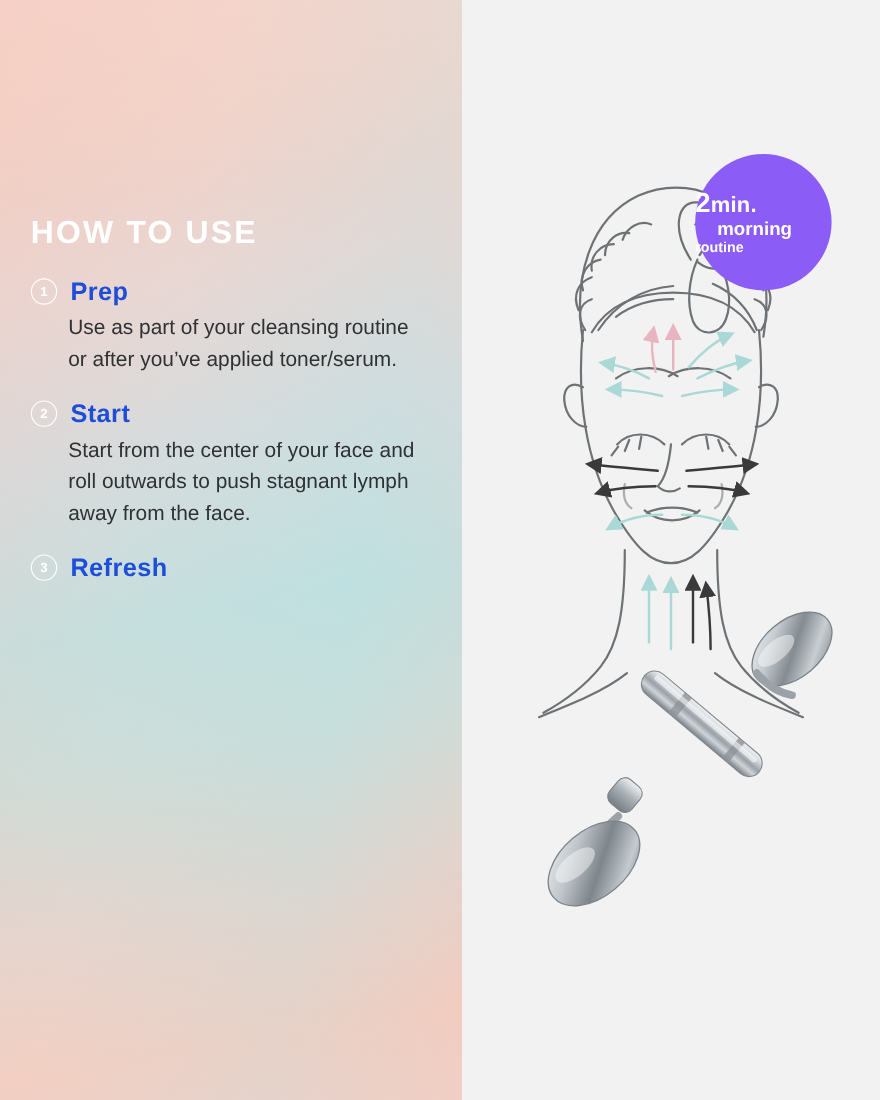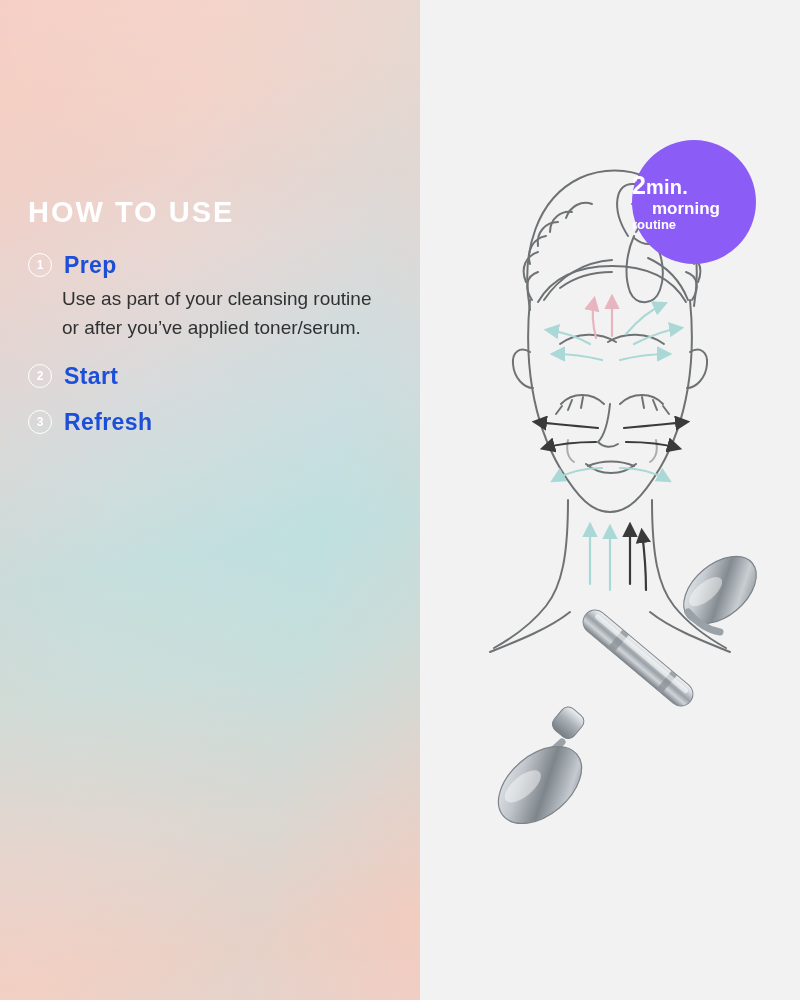--- a/index.html
+++ b/index.html
@@ -174,20 +174,21 @@
         <div class="step-title">Prep</div>
       </div>
       <div class="step-body">Use as part of your cleansing routine or after you’ve applied toner/serum.</div>
     </div>
 
     <div class="step">
       <div class="step-head">
         <div class="step-num">2</div>
         <div class="step-title">Start</div>
       </div>
+      <div class="step-body">Start from the center of your face and roll outwards to push stagnant lymph away from the face.</div>
     </div>
 
     <div class="step">
       <div class="step-head">
         <div class="step-num">3</div>
         <div class="step-title">Refresh</div>
       </div>
     </div>
 
   </div>

